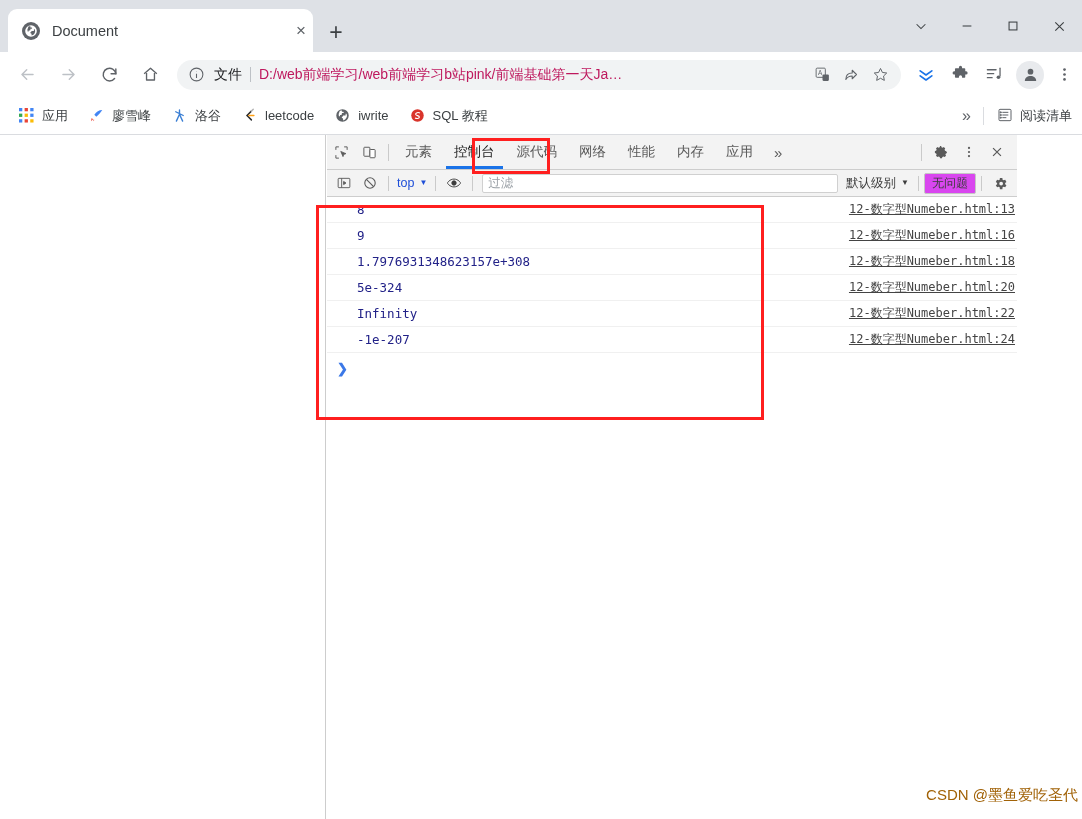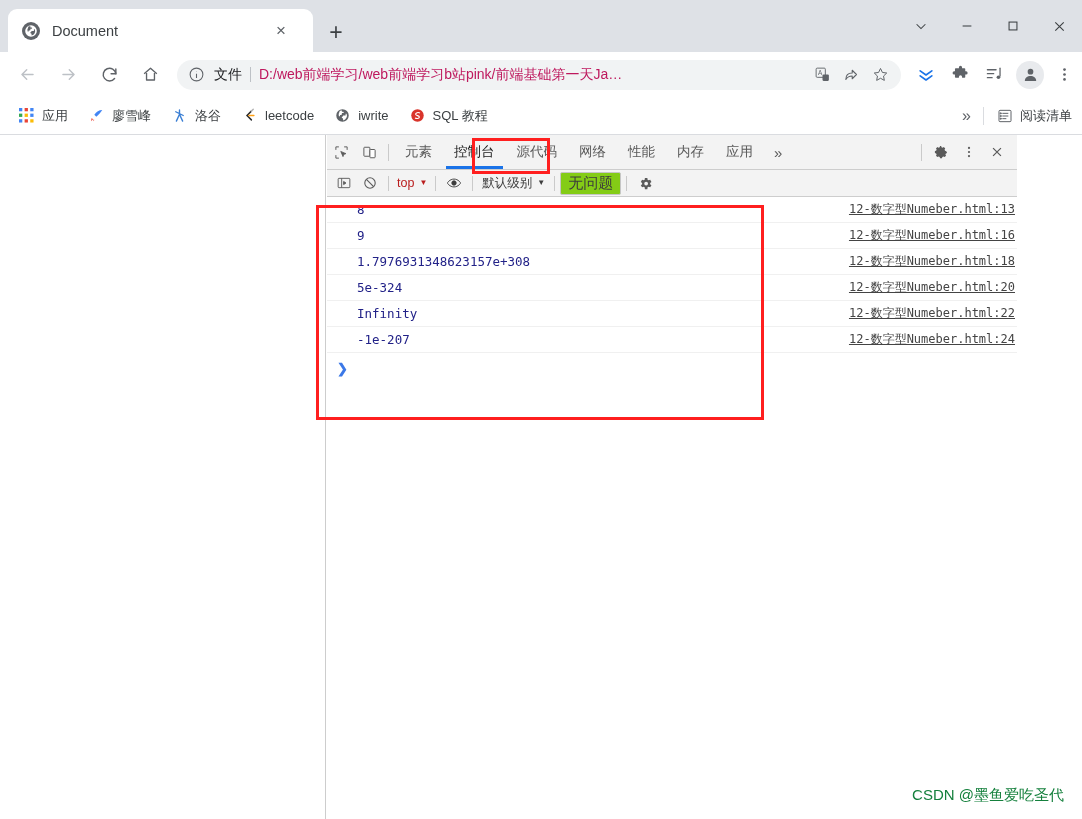--- a/index.html
+++ b/index.html
@@ -12,21 +12,21 @@
   body { position: relative; }
 
   
   .tabstrip {
     position: absolute; left: 0; top: 0; width: 1082px; height: 52px;
     background: #dee1e6;
   }
   .tab {
     position: absolute; left: 8px; top: 9px; width: 305px; height: 43px;
     background: #ffffff; border-radius: 9px 9px 0 0;
-    display: flex; align-items: center; padding: 0 20px 0 14px;
+    display: flex; align-items: center; padding: 0 0 0 14px;
   }
   .tab-favicon {
     width: 18px; height: 18px; border-radius: 50%;
     background: #5f6368; flex: 0 0 auto; position: relative;
     display:flex;align-items:center;justify-content:center;
   }
   .tab-favicon svg { display:block; }
   .tab-title {
     margin-left: 12px; font-size: 14.5px; color: #3c4043;
     flex: 1 1 auto; white-space: nowrap; overflow: hidden;
@@ -117,21 +117,21 @@
   }
   .bm-lbl {
     margin-left: 7px; font-size: 13px; color: #3c4043; white-space: nowrap;
   }
   .bm-overflow {
     margin-left: auto; color: #5f6368; font-size: 16px;
     padding: 0 12px; flex: 0 0 auto;
   }
   .bm-divider { width: 1px; height: 18px; background: #dadce0; flex: 0 0 auto; }
   .readlist {
-    display: flex; align-items: flex-end; padding: 0 10px 0 12px; flex: 0 0 auto;
+    display: flex; align-items: flex-start; padding: 0 10px 0 12px; flex: 0 0 auto;
   }
 
   
   .pagearea {
     position: absolute; left: 0; top: 135px; width: 326px; height: 684px;
     background: #ffffff; border-right: 1px solid #cdcdcd;
   }
   .devtools-outer {
     position: absolute; left: 327px; top: 135px; width: 690px; height: 684px;
     background: #ffffff;
@@ -166,38 +166,38 @@
     position: relative; height: 27px; background: #f3f3f3;
     border-bottom: 1px solid #cdcdcd;
     display: flex; align-items: center; padding: 0 4px;
   }
   .cb-btn {
     width: 26px; height: 23px; display: flex;
     align-items: center; justify-content: center; flex: 0 0 auto;
   }
   .cb-sep { width: 1px; height: 15px; background: #cacaca; margin: 0 5px; flex: 0 0 auto; }
   .cb-ctx {
-    font-size: 12.5px; color: #b91c1c; padding: 0 3px;
+    font-size: 12.5px; color: #1d4ed8; padding: 0 3px;
     display: flex; align-items: center; flex: 0 0 auto;
   }
   .caret { margin-left: 5px; font-size: 8px; line-height: 1; }
   .cb-filter {
     flex: 1 1 auto; height: 19px; background: #ffffff;
     border: 1px solid #d0d0d0; border-radius: 2px;
     margin: 0 4px; padding: 0 5px; font-size: 12.5px; color: #9aa0a6;
     display: flex; align-items: center; min-width: 0;
     font-family: "Liberation Sans", sans-serif;
   }
   .cb-level {
     font-size: 12.5px; color: #3c3c3c; padding: 0 4px;
     display: flex; align-items: center; flex: 0 0 auto;
   }
   .cb-issues {
-    font-size: 15px; color: #3c3c3c; border: 1px solid #c6c6c6;
-    border-radius: 2px; padding: 1px 7px; background: #84cc16; flex: 0 0 auto;
+    font-size: 12px; color: #3c3c3c; border: 1px solid #c6c6c6;
+    border-radius: 2px; padding: 1px 7px; background: #d946ef; flex: 0 0 auto;
   }
 
   
   .console-body { position: relative; background: #ffffff; }
   .log-row {
     position: relative; height: 26px; border-bottom: 1px solid #f0f0f0;
     display: flex; align-items: center;
   }
   .log-msg {
     font-family: "DejaVu Sans Mono", monospace;
@@ -214,22 +214,22 @@
     height: 30px; display: flex; align-items: center; padding-left: 10px;
   }
   .prompt-arrow { color: #3b78e7; font-size: 13px; font-weight: bold; }
 
   
   .redbox {
     position: absolute; border: 3px solid #ff1f1f; pointer-events: none;
   }
 
   .watermark {
-    position: absolute; right: 18px; bottom: 14px;
-    font-size: 15px; color: #15803d;
+    position: absolute; right: 4px; bottom: 14px;
+    font-size: 15px; color: #a16207;
     font-family: "Liberation Sans", sans-serif;
   }
 </style>
 </head>
 <body>
 
 <div class="tabstrip">
   <div class="tab">
     <span class="tab-favicon">
       <svg width="14" height="14" viewBox="0 0 24 24" fill="#ffffff">
@@ -520,20 +520,21 @@
       <span class="caret">▼</span>
     </div>
     <div class="cb-sep"></div>
     <div class="cb-btn">
       <svg width="16" height="16" viewBox="0 0 22 22" fill="none" stroke="#3c3c3c" stroke-width="1.3">
           <path d="M1.8 11S5 5.6 11 5.6 20.2 11 20.2 11 17 16.4 11 16.4 1.8 11 1.8 11z"></path>
           <circle cx="11" cy="11" r="3" fill="#3c3c3c"></circle>
         </svg>
     </div>
     <div class="cb-sep"></div>
+    <div class="cb-filter">过滤</div>
     <div class="cb-level">
       <span>默认级别</span>
       <span class="caret">▼</span>
     </div>
     <div class="cb-sep"></div>
     <div class="cb-issues">无问题</div>
     <div class="cb-sep"></div>
     <div class="cb-btn">
       <svg width="15" height="15" viewBox="0 0 24 24" fill="#5a5a5a">
           <path d="M19.4 13a7.6 7.6 0 000-2l2.1-1.6-2-3.5-2.5 1a7.6 7.6 0 00-1.7-1L15 3h-4l-.3 2.9c-.6.3-1.2.6-1.7 1l-2.5-1-2 3.5L6.6 11a7.6 7.6 0 000 2l-2.1 1.6 2 3.5 2.5-1c.5.4 1.1.7 1.7 1L11 21h4l.3-2.9c.6-.3 1.2-.6 1.7-1l2.5 1 2-3.5zM13 15a3 3 0 110-6 3 3 0 010 6z"></path>

